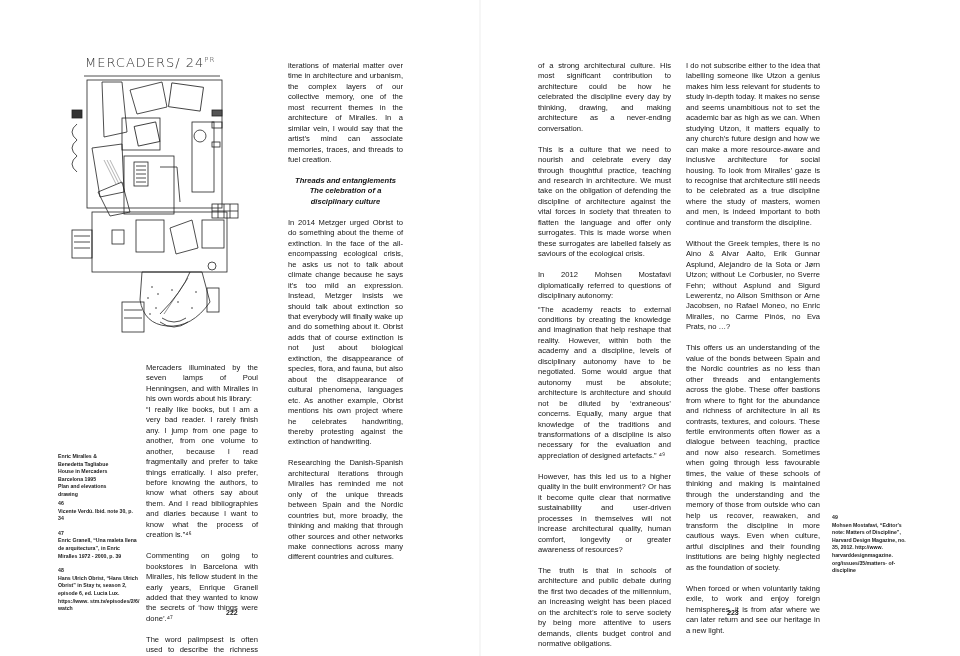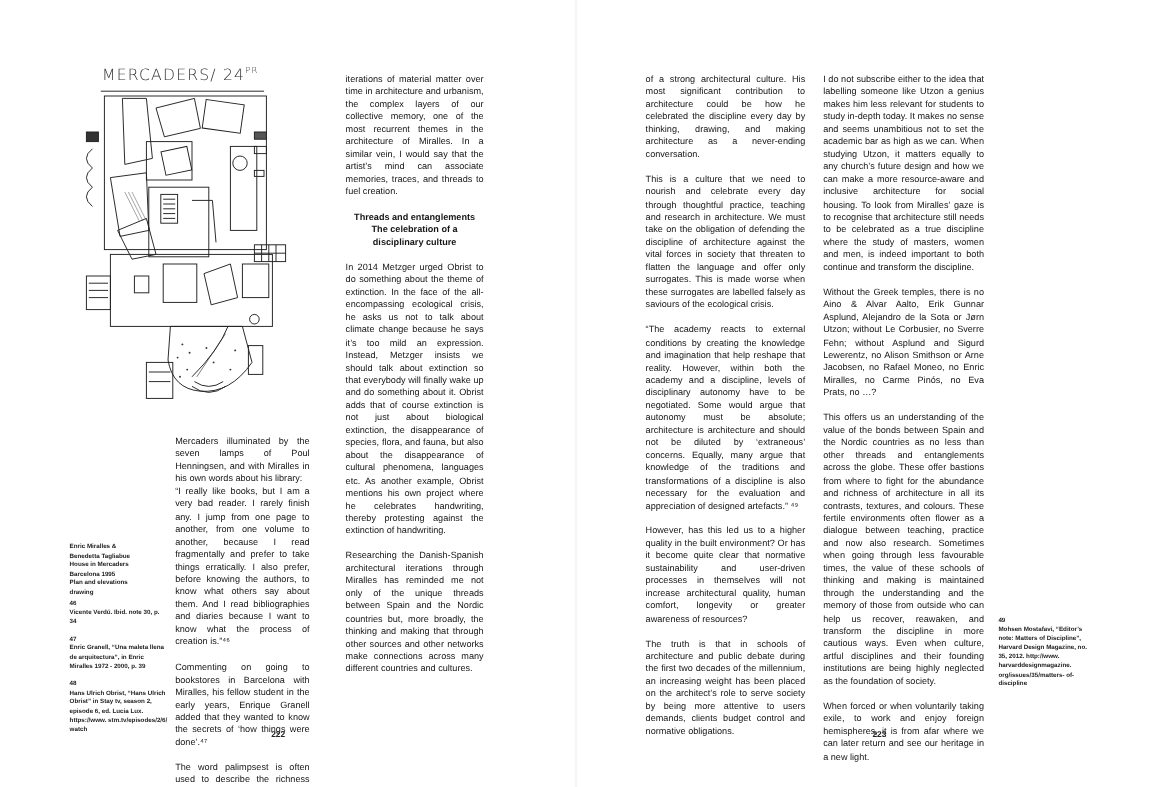--- a/index.html
+++ b/index.html
@@ -7,21 +7,21 @@
          font-family:"Liberation Sans", sans-serif; color:#111; }
   .spread { position:absolute; left:0; top:0; width:960px; height:656px; background:#fff; }
   .page-left { position:absolute; left:0; top:0; width:480px; height:656px; }
   .page-right { position:absolute; left:480px; top:0; width:480px; height:516px; }
   .gutter { position:absolute; left:479px; top:0; width:2px; height:656px; background:#f6f6f6; }
 
   .col { position:absolute; font-size:7.6px; line-height:10.45px; text-align:justify; color:#151515; }
   .col p { margin:0 0 10.5px 0; }
   .col p.tight { margin-bottom:0; }
   .col .head { text-align:center; font-weight:bold; margin:0 0 10.5px 0; }
-  .col .head span { display:block; }
+  .col .head span { display:block;font-style:italic; }
 
   .notes { position:absolute; font-size:5.2px; line-height:7.6px; font-weight:bold; color:#222; text-align:left; }
   .notes .note { margin-bottom:7px; }
   .notes .num { display:block; }
 
   .caption { position:absolute; font-size:5.2px; line-height:7.6px; font-weight:bold; color:#222; }
 
   .folio { position:absolute; font-size:7px; font-weight:bold; color:#222; }
 
   .drawing { position:absolute; left:52px; top:52px; width:215px; height:300px; }
@@ -177,20 +177,21 @@
 
     <div class="folio" style="left:226px; top:609px;">222</div>
   </div>
 
   <div class="gutter"></div>
 
   <div class="page-right">
     <div class="col" style="left:58px; top:61px; width:133px;">
       <p>of a strong architectural culture. His most significant contribution to architecture could be how he celebrated the discipline every day by thinking, drawing, and making architecture as a never-ending conversation.</p>
       <p>This is a culture that we need to nourish and celebrate every day through thoughtful practice, teaching and research in architecture. We must take on the obligation of defending the discipline of architecture against the vital forces in society that threaten to flatten the language and offer only surrogates. This is made worse when these surrogates are labelled falsely as saviours of the ecological crisis.</p>
+      <p class="tight" style="margin-bottom:3px">In 2012 Mohsen Mostafavi diplomatically referred to questions of disciplinary autonomy:</p>
       <p>“The academy reacts to external conditions by creating the knowledge and imagination that help reshape that reality. However, within both the academy and a discipline, levels of disciplinary autonomy have to be negotiated. Some would argue that autonomy must be absolute; architecture is architecture and should not be diluted by ‘extraneous’ concerns. Equally, many argue that knowledge of the traditions and transformations of a discipline is also necessary for the evaluation and appreciation of designed artefacts.” ⁴⁹</p>
       <p>However, has this led us to a higher quality in the built environment? Or has it become quite clear that normative sustainability and user-driven processes in themselves will not increase architectural quality, human comfort, longevity or greater awareness of resources?</p>
       <p>The truth is that in schools of architecture and public debate during the first two decades of the millennium, an increasing weight has been placed on the architect’s role to serve society by being more attentive to users demands, clients budget control and normative obligations.</p>
     </div>
 
     <div class="col" style="left:206px; top:61px; width:134px;">
       <p>I do not subscribe either to the idea that labelling someone like Utzon a genius makes him less relevant for students to study in-depth today. It makes no sense and seems unambitious not to set the academic bar as high as we can. When studying Utzon, it matters equally to any church’s future design and how we can make a more resource-aware and inclusive architecture for social housing. To look from Miralles’ gaze is to recognise that architecture still needs to be celebrated as a true discipline where the study of masters, women and men, is indeed important to both continue and transform the discipline.</p>
       <p>Without the Greek temples, there is no Aino &amp; Alvar Aalto, Erik Gunnar Asplund, Alejandro de la Sota or Jørn Utzon; without Le Corbusier, no Sverre Fehn; without Asplund and Sigurd Lewerentz, no Alison Smithson or Arne Jacobsen, no Rafael Moneo, no Enric Miralles, no Carme Pinós, no Eva Prats, no …?</p>
       <p>This offers us an understanding of the value of the bonds between Spain and the Nordic countries as no less than other threads and entanglements across the globe. These offer bastions from where to fight for the abundance and richness of architecture in all its contrasts, textures, and colours. These fertile environments often flower as a dialogue between teaching, practice and now also research. Sometimes when going through less favourable times, the value of these schools of thinking and making is maintained through the understanding and the memory of those from outside who can help us recover, reawaken, and transform the discipline in more cautious ways. Even when culture, artful disciplines and their founding institutions are being highly neglected as the foundation of society.</p>
       <p>When forced or when voluntarily taking exile, to work and enjoy foreign hemispheres, it is from afar where we can later return and see our heritage in a new light.</p>

